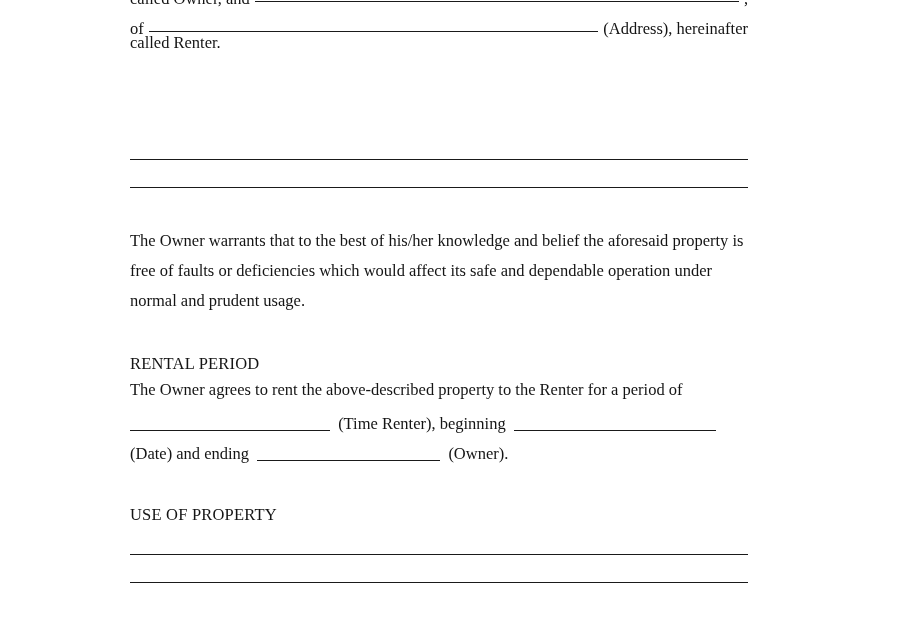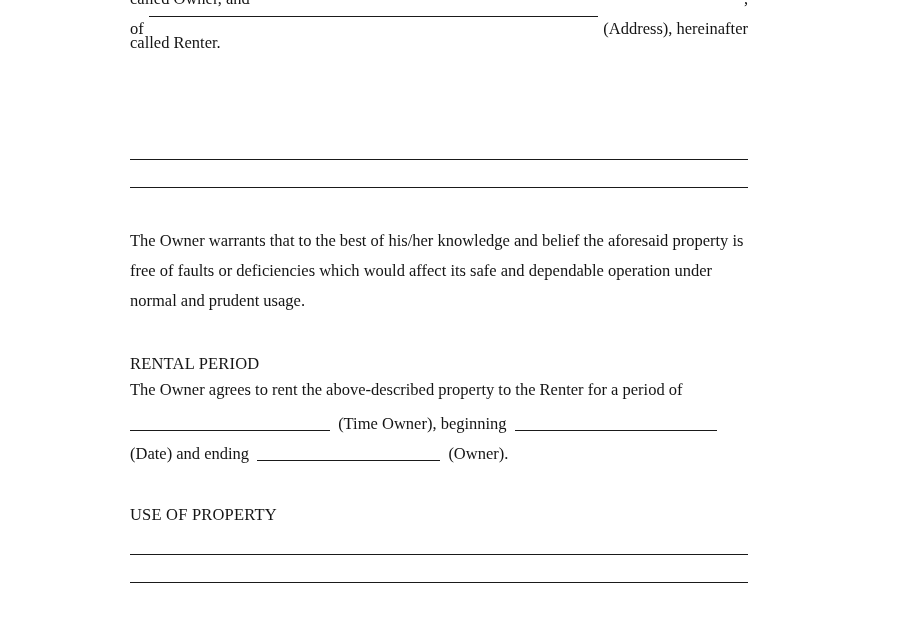--- a/index.html
+++ b/index.html
@@ -23,21 +23,21 @@
   }
   .row {
     position: absolute;
     left: 0;
     width: 100%;
     line-height: 30px;
     white-space: nowrap;
   }
   .flexrow {
     display: flex;
-    align-items: flex-start;
+    align-items: center;
   }
   .blank {
     border-bottom: 1.2px solid #1a1a1a;
     position: relative;
     top: 2px;
   }
   .blank.grow { flex: 1 1 auto; margin: 0 5px; }
   .blank.inline {
     display: inline-block;
     height: 12px;
@@ -84,21 +84,21 @@
   <div class="fullblank" style="top:187px;"></div>
 
   <div class="para" style="top:226px;">The Owner warrants that to the best of his/her knowledge and belief the aforesaid property is free of faults or deficiencies which would affect its safe and dependable operation under normal and prudent usage.</div>
 
   <div class="row heading" style="top:349px;">RENTAL PERIOD</div>
 
   <div class="row" style="top:375px;">The Owner agrees to rent the above-described property to the Renter for a period of</div>
 
   <div class="row" style="top:409px;">
     <span class="blank inline" style="width:200px; margin-left:0;"></span>
-    <span>(Time Owner), beginning</span>
+    <span>(Time Renter), beginning</span>
     <span class="blank inline" style="width:202px;"></span>
   </div>
 
   <div class="row" style="top:439px;">
     <span>(Date) and ending</span>
     <span class="blank inline" style="width:183px;"></span>
     <span>(Owner).</span>
   </div>
 
   <div class="row heading" style="top:500px;">USE OF PROPERTY</div>

